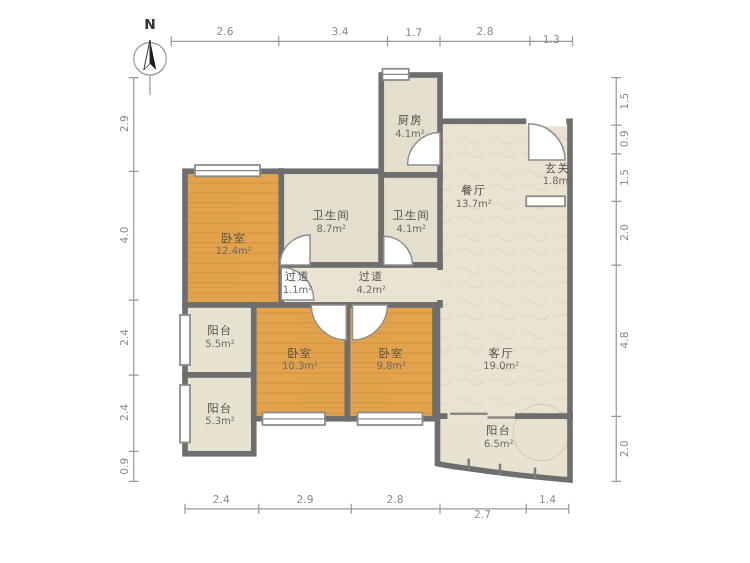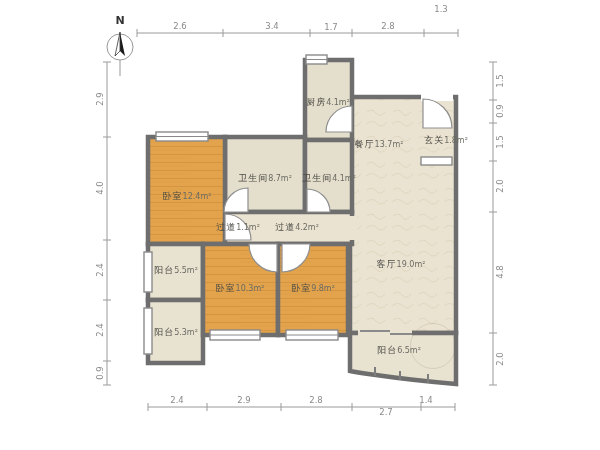--- a/index.html
+++ b/index.html
@@ -1,19 +1,19 @@
 <!DOCTYPE html>
 <html><head>
 <meta charset="utf-8">
 <style>
   html,body{margin:0;padding:0;background:#fff;}
   .stage{position:relative;width:600px;height:450px;background:#ffffff;overflow:hidden;
          font-family:"DejaVu Sans",sans-serif;}
   .stage svg{position:absolute;left:0;top:0;}
-  .room-label{position:absolute;transform:translate(-50%,-50%);display:flex;flex-direction:row;
+  .room-label{position:absolute;transform:translate(-50%,-50%);display:flex;flex-direction:column;
               align-items:center;line-height:1.15;white-space:nowrap;pointer-events:none;}
   .room-label .rname{font-size:9px;color:#4a4a44;letter-spacing:1px;}
   .room-label .rarea{font-size:8px;color:#6b6b63;}
   .dim{position:absolute;font-size:8.5px;color:#8a8a8a;transform:translate(-50%,-50%);}
   .dim.vert{transform:translate(-50%,-50%) rotate(-90deg);}
   .north-n{position:absolute;font-size:11px;color:#333;font-weight:bold;
            transform:translate(-50%,-50%);}
   .watermark{position:absolute;left:433px;top:346px;width:44px;height:44px;border-radius:50%;
              border:1px solid rgba(120,110,90,0.18);transform:translate(-50%,-50%);}
 </style>
@@ -110,21 +110,21 @@
       <span class="rarea">8.7m²</span>
   </div>
   <div class="room-label" style="left:329px;top:178px">
     <span class="rname">卫生间</span>
       <span class="rarea">4.1m²</span>
   </div>
   <div class="room-label" style="left:328px;top:102px">
     <span class="rname">厨房</span>
       <span class="rarea">4.1m²</span>
   </div>
-  <div class="room-label" style="left:379px;top:144px">
+  <div class="room-label" style="left:379px;top:158px">
     <span class="rname">餐厅</span>
       <span class="rarea">13.7m²</span>
   </div>
   <div class="room-label" style="left:446px;top:140px">
     <span class="rname">玄关</span>
       <span class="rarea">1.8m²</span>
   </div>
   <div class="room-label" style="left:238px;top:227px">
     <span class="rname">过道</span>
       <span class="rarea">1.1m²</span>
@@ -142,40 +142,40 @@
       <span class="rarea">5.3m²</span>
   </div>
   <div class="room-label" style="left:240px;top:288px">
     <span class="rname">卧室</span>
       <span class="rarea">10.3m²</span>
   </div>
   <div class="room-label" style="left:313px;top:288px">
     <span class="rname">卧室</span>
       <span class="rarea">9.8m²</span>
   </div>
-  <div class="room-label" style="left:401px;top:264px">
+  <div class="room-label" style="left:401px;top:288px">
     <span class="rname">客厅</span>
       <span class="rarea">19.0m²</span>
   </div>
   <div class="room-label" style="left:399px;top:350px">
     <span class="rname">阳台</span>
       <span class="rarea">6.5m²</span>
   </div>
 
   <span class="dim" style="left:180px;top:26px">2.6</span>
   <span class="dim" style="left:272px;top:26px">3.4</span>
   <span class="dim" style="left:331px;top:27px">1.7</span>
   <span class="dim" style="left:388px;top:26px">2.8</span>
-  <span class="dim" style="left:441px;top:9px">1.3</span>
+  <span class="dim" style="left:441px;top:32px">1.3</span>
 
   <span class="dim" style="left:177px;top:400px">2.4</span>
   <span class="dim" style="left:244px;top:400px">2.9</span>
   <span class="dim" style="left:316px;top:400px">2.8</span>
   <span class="dim" style="left:386px;top:412px">2.7</span>
-  <span class="dim" style="left:426px;top:400px">1.4</span>
+  <span class="dim" style="left:438px;top:400px">1.4</span>
 
   <span class="dim vert" style="left:100px;top:99px">2.9</span>
   <span class="dim vert" style="left:100px;top:188px">4.0</span>
   <span class="dim vert" style="left:100px;top:270px">2.4</span>
   <span class="dim vert" style="left:100px;top:330px">2.4</span>
   <span class="dim vert" style="left:100px;top:373px">0.9</span>
 
   <span class="dim vert" style="left:500px;top:81px">1.5</span>
   <span class="dim vert" style="left:500px;top:111px">0.9</span>
   <span class="dim vert" style="left:500px;top:142px">1.5</span>

